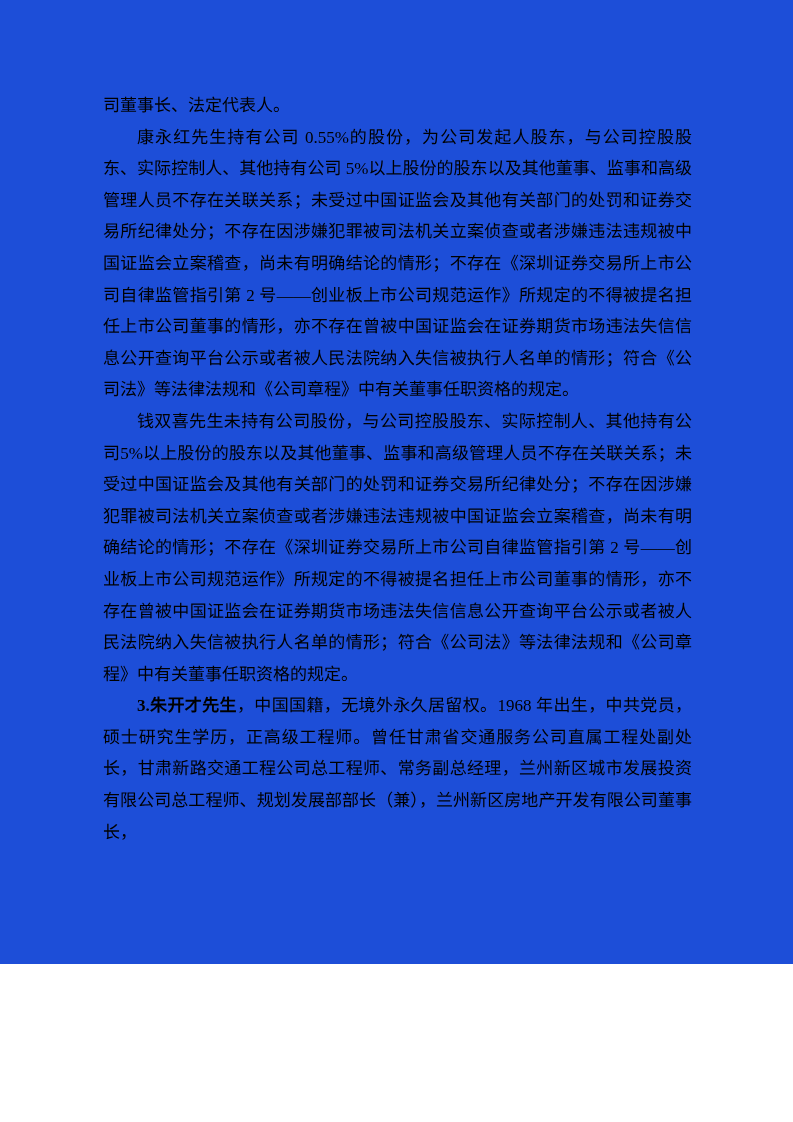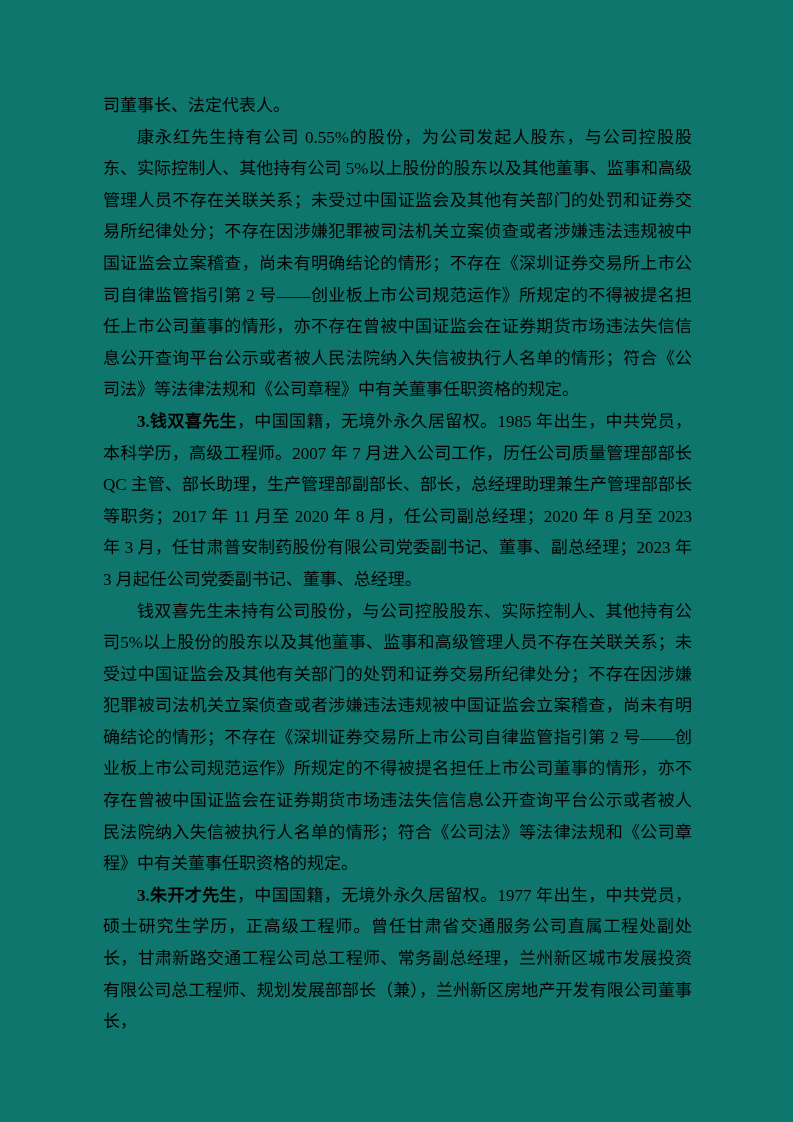--- a/index.html
+++ b/index.html
@@ -3,22 +3,22 @@
 <meta charset="utf-8">
 <style>
   html, body {
     margin: 0;
     padding: 0;
     background: #ffffff;
   }
   .page {
     position: relative;
     width: 793px;
-    height: 1122px;
-    background: #0f766e;
+    height: 964px;
+    background: #1d4ed8;
     overflow: hidden;
     font-family: "Liberation Serif", "DejaVu Serif", serif;
   }
   .doc-body {
     position: absolute;
     left: 103px;
     top: 90px;
     width: 589px;
     color: #000000;
     font-size: 17px;
@@ -39,17 +39,16 @@
     font-weight: bold;
   }
 </style>
 </head>
 <body>
 
 <div class="page">
   <div class="doc-body">
       <p class="no-indent"><span class="run">司董事长、法定代表人。</span></p>
       <p><span class="run">康永红先生持有公司 0.55%的股份，为公司发起人股东，与公司控股股东、实际控制人、其他持有公司 5%以上股份的股东以及其他董事、监事和高级管理人员不存在关联关系；未受过中国证监会及其他有关部门的处罚和证券交易所纪律处分；不存在因涉嫌犯罪被司法机关立案侦查或者涉嫌违法违规被中国证监会立案稽查，尚未有明确结论的情形；不存在《深圳证券交易所上市公司自律监管指引第 2 号——创业板上市公司规范运作》所规定的不得被提名担任上市公司董事的情形，亦不存在曾被中国证监会在证券期货市场违法失信信息公开查询平台公示或者被人民法院纳入失信被执行人名单的情形；符合《公司法》等法律法规和《公司章程》中有关董事任职资格的规定。</span></p>
-      <p><span class="run-bold">3.钱双喜先生</span><span class="run">，中国国籍，无境外永久居留权。1985 年出生，中共党员，本科学历，高级工程师。2007 年 7 月进入公司工作，历任公司质量管理部部长QC 主管、部长助理，生产管理部副部长、部长，总经理助理兼生产管理部部长等职务；2017 年 11 月至 2020 年 8 月，任公司副总经理；2020 年 8 月至 2023 年 3 月，任甘肃普安制药股份有限公司党委副书记、董事、副总经理；2023 年 3 月起任公司党委副书记、董事、总经理。</span></p>
       <p><span class="run">钱双喜先生未持有公司股份，与公司控股股东、实际控制人、其他持有公司5%以上股份的股东以及其他董事、监事和高级管理人员不存在关联关系；未受过中国证监会及其他有关部门的处罚和证券交易所纪律处分；不存在因涉嫌犯罪被司法机关立案侦查或者涉嫌违法违规被中国证监会立案稽查，尚未有明确结论的情形；不存在《深圳证券交易所上市公司自律监管指引第 2 号——创业板上市公司规范运作》所规定的不得被提名担任上市公司董事的情形，亦不存在曾被中国证监会在证券期货市场违法失信信息公开查询平台公示或者被人民法院纳入失信被执行人名单的情形；符合《公司法》等法律法规和《公司章程》中有关董事任职资格的规定。</span></p>
-      <p><span class="run-bold">3.朱开才先生</span><span class="run">，中国国籍，无境外永久居留权。1977 年出生，中共党员，硕士研究生学历，正高级工程师。曾任甘肃省交通服务公司直属工程处副处长，甘肃新路交通工程公司总工程师、常务副总经理，兰州新区城市发展投资有限公司总工程师、规划发展部部长（兼），兰州新区房地产开发有限公司董事长，</span></p>
+      <p><span class="run-bold">3.朱开才先生</span><span class="run">，中国国籍，无境外永久居留权。1968 年出生，中共党员，硕士研究生学历，正高级工程师。曾任甘肃省交通服务公司直属工程处副处长，甘肃新路交通工程公司总工程师、常务副总经理，兰州新区城市发展投资有限公司总工程师、规划发展部部长（兼），兰州新区房地产开发有限公司董事长，</span></p>
     </div>
 </div>
 
 </body></html>

